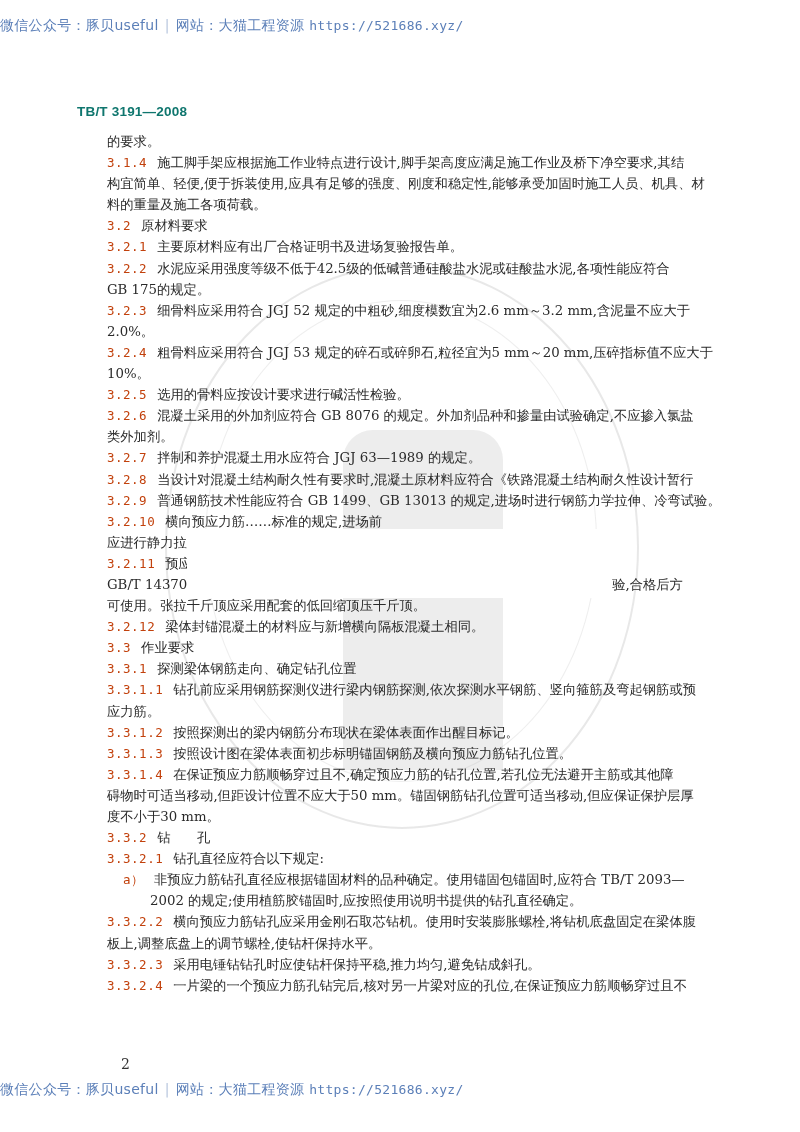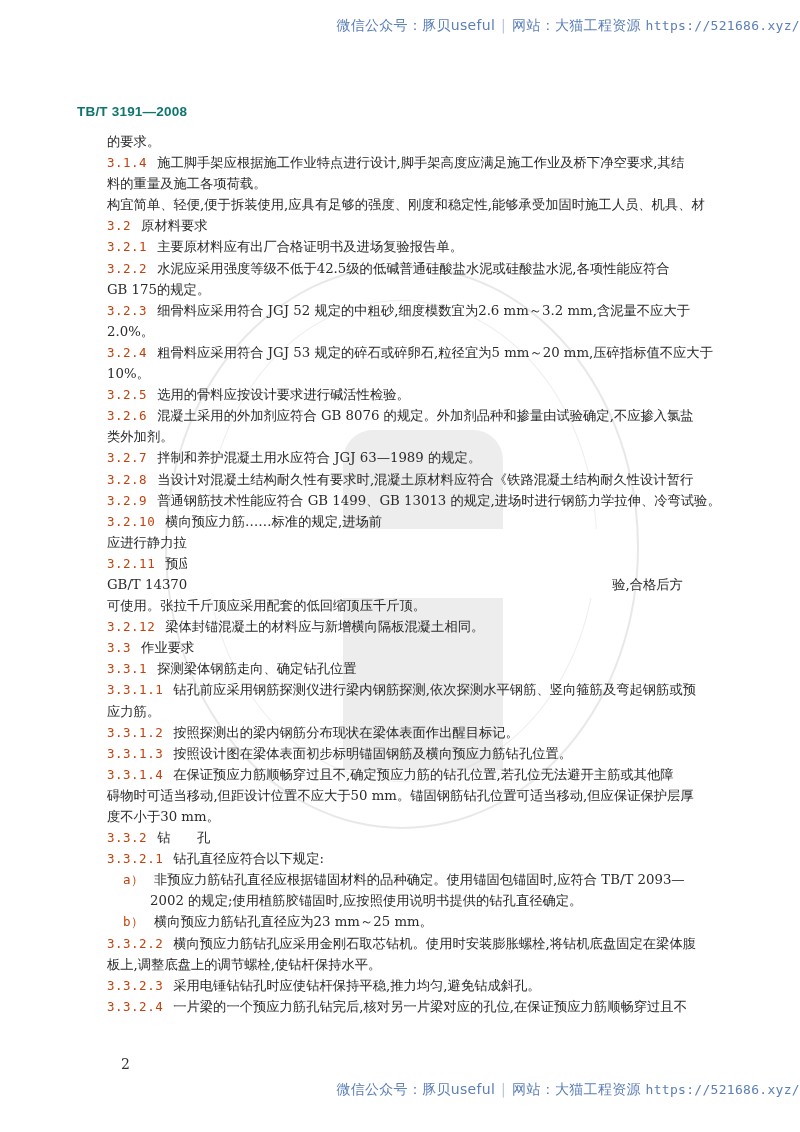--- a/index.html
+++ b/index.html
@@ -2,21 +2,21 @@
 <html><head>
 <meta charset="utf-8">
 <style>
   html, body { margin: 0; padding: 0; background: #ffffff; }
   body {
     width: 800px; height: 1132px; position: relative; overflow: hidden;
     font-family: "DejaVu Serif", "Liberation Serif", serif;
     color: #222;
   }
   .watermark-banner {
-    position: absolute; left: 0; width: 800px; text-align: right;
+    position: absolute; left: 0; width: 800px; text-align: left;
     color: #5b7fb8; font-size: 14px; letter-spacing: 0.3px;
     font-family: "DejaVu Sans", "Liberation Sans", sans-serif;
   }
   .watermark-banner .url { font-family: "DejaVu Sans Mono", "Liberation Mono", monospace; font-size: 13px; }
   .watermark-banner .sep { color: #b8c6de; margin: 0 6px; }
   #wm-top { top: 17px; }
   #wm-bottom { top: 1081px; }
 
   .std-header {
     position: absolute; left: 77px; top: 104px;
@@ -73,22 +73,22 @@
 
 <div class="std-header">TB/T 3191—2008</div>
 
 <div class="stamp"></div>
 <div class="stamp-inner"></div>
 <div class="stamp-block"></div>
 
 <div class="body-text" id="body-text">
     <div class="line"><span>的要求。</span></div>
     <div class="line"><span class="num">3.1.4</span><span>施工脚手架应根据施工作业特点进行设计,脚手架高度应满足施工作业及桥下净空要求,其结</span></div>
+    <div class="line"><span>构宜简单、轻便,便于拆装使用,应具有足够的强度、刚度和稳定性,能够承受加固时施工人员、机具、材</span></div>
     <div class="line"><span>料的重量及施工各项荷载。</span></div>
-    <div class="line"><span>构宜简单、轻便,便于拆装使用,应具有足够的强度、刚度和稳定性,能够承受加固时施工人员、机具、材</span></div>
     <div class="line"><span class="num">3.2</span><span class="heading">原材料要求</span></div>
     <div class="line"><span class="num">3.2.1</span><span>主要原材料应有出厂合格证明书及进场复验报告单。</span></div>
     <div class="line"><span class="num">3.2.2</span><span>水泥应采用强度等级不低于42.5级的低碱普通硅酸盐水泥或硅酸盐水泥,各项性能应符合</span></div>
     <div class="line"><span>GB 175的规定。</span></div>
     <div class="line"><span class="num">3.2.3</span><span>细骨料应采用符合 JGJ 52 规定的中粗砂,细度模数宜为2.6 mm～3.2 mm,含泥量不应大于</span></div>
     <div class="line"><span>2.0%。</span></div>
     <div class="line"><span class="num">3.2.4</span><span>粗骨料应采用符合 JGJ 53 规定的碎石或碎卵石,粒径宜为5 mm～20 mm,压碎指标值不应大于</span></div>
     <div class="line"><span>10%。</span></div>
     <div class="line"><span class="num">3.2.5</span><span>选用的骨料应按设计要求进行碱活性检验。</span></div>
     <div class="line"><span class="num">3.2.6</span><span>混凝土采用的外加剂应符合 GB 8076 的规定。外加剂品种和掺量由试验确定,不应掺入氯盐</span></div>
@@ -108,21 +108,20 @@
     <div class="line"><span>应力筋。</span></div>
     <div class="line"><span class="num">3.3.1.2</span><span>按照探测出的梁内钢筋分布现状在梁体表面作出醒目标记。</span></div>
     <div class="line"><span class="num">3.3.1.3</span><span>按照设计图在梁体表面初步标明锚固钢筋及横向预应力筋钻孔位置。</span></div>
     <div class="line"><span class="num">3.3.1.4</span><span>在保证预应力筋顺畅穿过且不,确定预应力筋的钻孔位置,若孔位无法避开主筋或其他障</span></div>
     <div class="line"><span>碍物时可适当移动,但距设计位置不应大于50 mm。锚固钢筋钻孔位置可适当移动,但应保证保护层厚</span></div>
     <div class="line"><span>度不小于30 mm。</span></div>
     <div class="line"><span class="num">3.3.2</span><span class="heading">钻　　孔</span></div>
     <div class="line"><span class="num">3.3.2.1</span><span>钻孔直径应符合以下规定:</span></div>
     <div class="line indent-item"><span class="num">a）</span><span>非预应力筋钻孔直径应根据锚固材料的品种确定。使用锚固包锚固时,应符合 TB/T 2093—</span></div>
     <div class="line indent-cont"><span>2002 的规定;使用植筋胶锚固时,应按照使用说明书提供的钻孔直径确定。</span></div>
-    <div class="line indent-item"><span class="num">b）</span><span>横向预应力筋钻孔直径应为23 mm～25 mm。</span></div>
     <div class="line"><span class="num">3.3.2.2</span><span>横向预应力筋钻孔应采用金刚石取芯钻机。使用时安装膨胀螺栓,将钻机底盘固定在梁体腹</span></div>
     <div class="line"><span>板上,调整底盘上的调节螺栓,使钻杆保持水平。</span></div>
     <div class="line"><span class="num">3.3.2.3</span><span>采用电锤钻钻孔时应使钻杆保持平稳,推力均匀,避免钻成斜孔。</span></div>
     <div class="line"><span class="num">3.3.2.4</span><span>一片梁的一个预应力筋孔钻完后,核对另一片梁对应的孔位,在保证预应力筋顺畅穿过且不</span></div>
   </div>
 
 <div class="redaction"></div>
 
 <div class="page-number">2</div>
 

